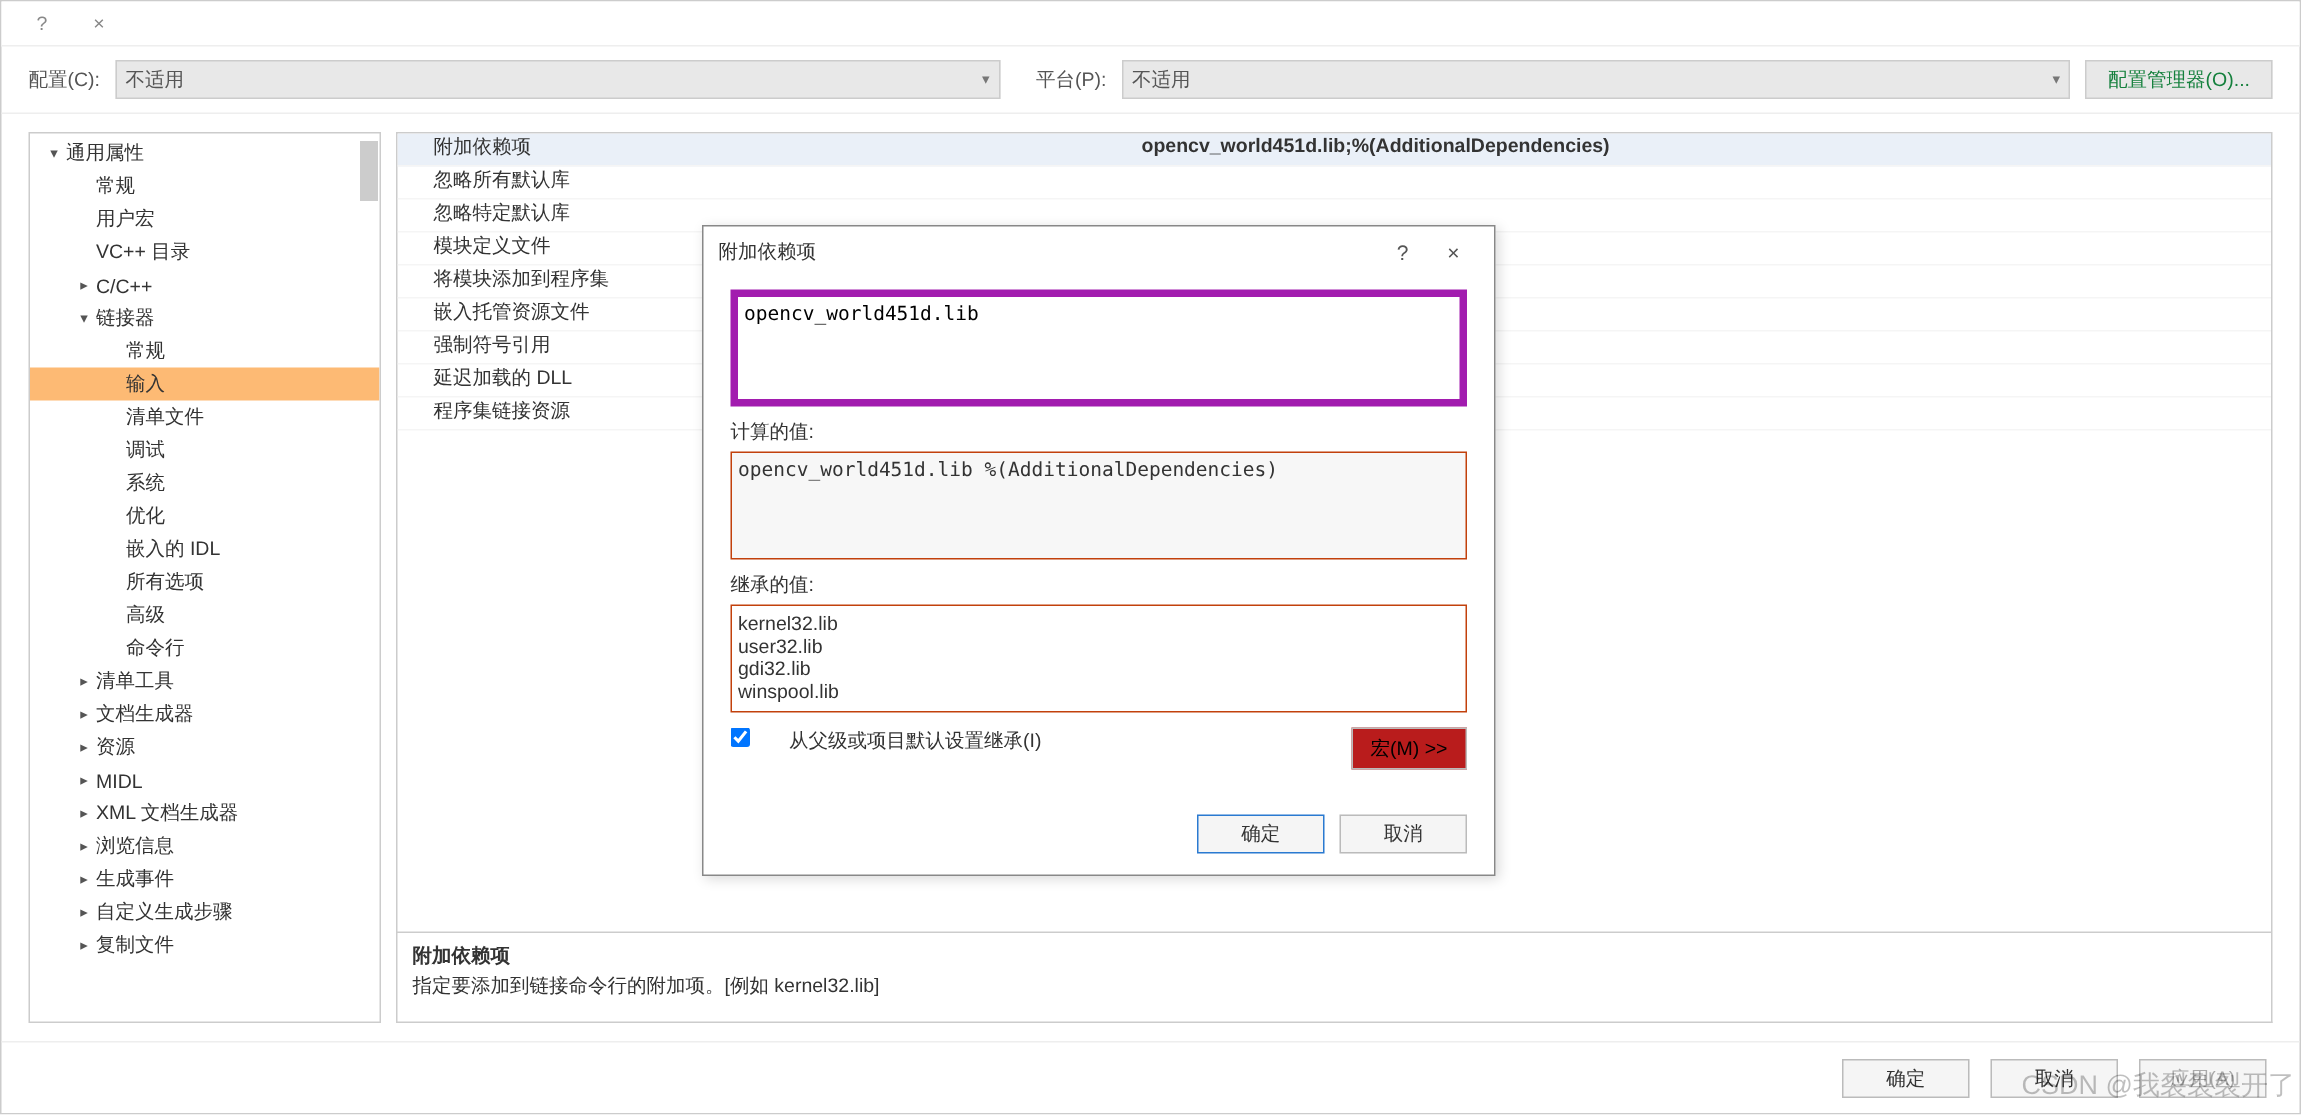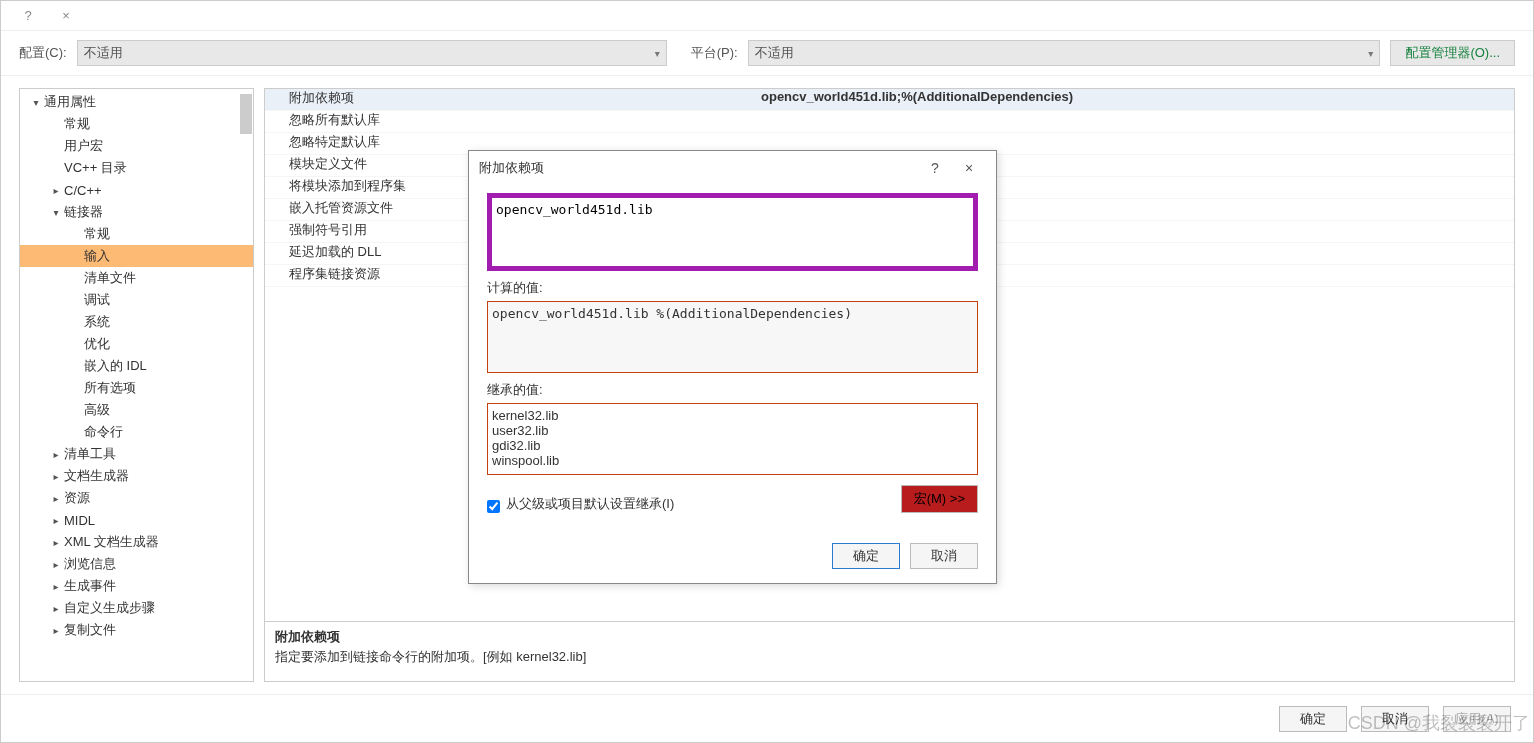--- a/index.html
+++ b/index.html
@@ -30,34 +30,34 @@
 .right-pane { flex: 1; display: flex; flex-direction: column; }
 .grid { flex: 1; border: 1px solid #ccc; background:#fff; overflow:hidden; }
 .grow { display:flex; height: 22px; border-bottom: 1px solid #f5f5f5;}
 .grow.sel { background:#eaf0f8;}
 .gname { width: 490px; padding-left: 24px; }
 .gval { flex:1; padding-left: 6px; font-weight: bold;}
 .desc-box { height: 60px; border:1px solid #ccc; border-top:none; padding: 6px 10px; background:#fff;}
 .desc-box .d-title { font-weight: bold; margin-bottom: 2px;}
 
 .bottom-bar { height: 48px; display:flex; justify-content:flex-end; align-items:center; gap: 14px; padding: 0 22px; border-top: 1px solid #eee;}
-.btn { width: 68px; height: 26px; border:1px solid #bbb; background:#f5f5f5; text-align:center; line-height:24px; }
+.btn { width: 85px; height: 26px; border:1px solid #bbb; background:#f5f5f5; text-align:center; line-height:24px; }
 .btn.disabled { color:#aaa; }
 
 
 .dialog { position: absolute; left: 468px; top: 150px; width: 529px; height: 434px; background:#fff; border: 1px solid #888; box-shadow: 2px 2px 8px rgba(0,0,0,.15); display:flex; flex-direction:column; }
 .dlg-title { height: 34px; display:flex; align-items:center; padding: 0 10px; }
 .dlg-title .t { flex:1; }
 .dlg-title .tb { width: 34px; text-align:center; color:#555; font-size:14px;}
 .dlg-body { flex:1; padding: 8px 18px 4px 18px; display:flex; flex-direction:column; }
 .ta { width:100%; height: 78px; border:5px solid #a21caf; resize:none; padding:4px; font-family: Consolas, monospace; font-size:13px; overflow: scroll; outline:none;}
 .ro-box { width:100%; border:1px solid #c2410c; background:#f7f7f7; padding: 4px; font-family: Consolas, monospace; min-height: 72px; overflow: scroll; }
 .ro-box.inherit{min-height:72px;}
 .section-label { margin-top: 8px; margin-bottom:4px; color:#333;}
-.chk-row { display:flex; align-items:flex-end; margin-top: 10px;}
+.chk-row { display:flex; align-items:flex-start; margin-top: 10px; gap: 20px;}
 .chk-row input { margin-right: 6px;}
 .macros-btn { margin-left:auto; height: 28px; padding: 0 12px; border:1px solid #bbb; background:#b91c1c;}
 .dlg-footer { padding: 10px 18px 14px 0; display:flex; justify-content:flex-end; gap: 10px;}
 .dlg-footer .btn.primary { border:1px solid #2a7ad1;}
 
 .watermark { position:absolute; right: 4px; bottom: 8px; color: rgba(0,0,0,.25); font-size: 18px;}
 </style>
 </head>
 <body>
 

